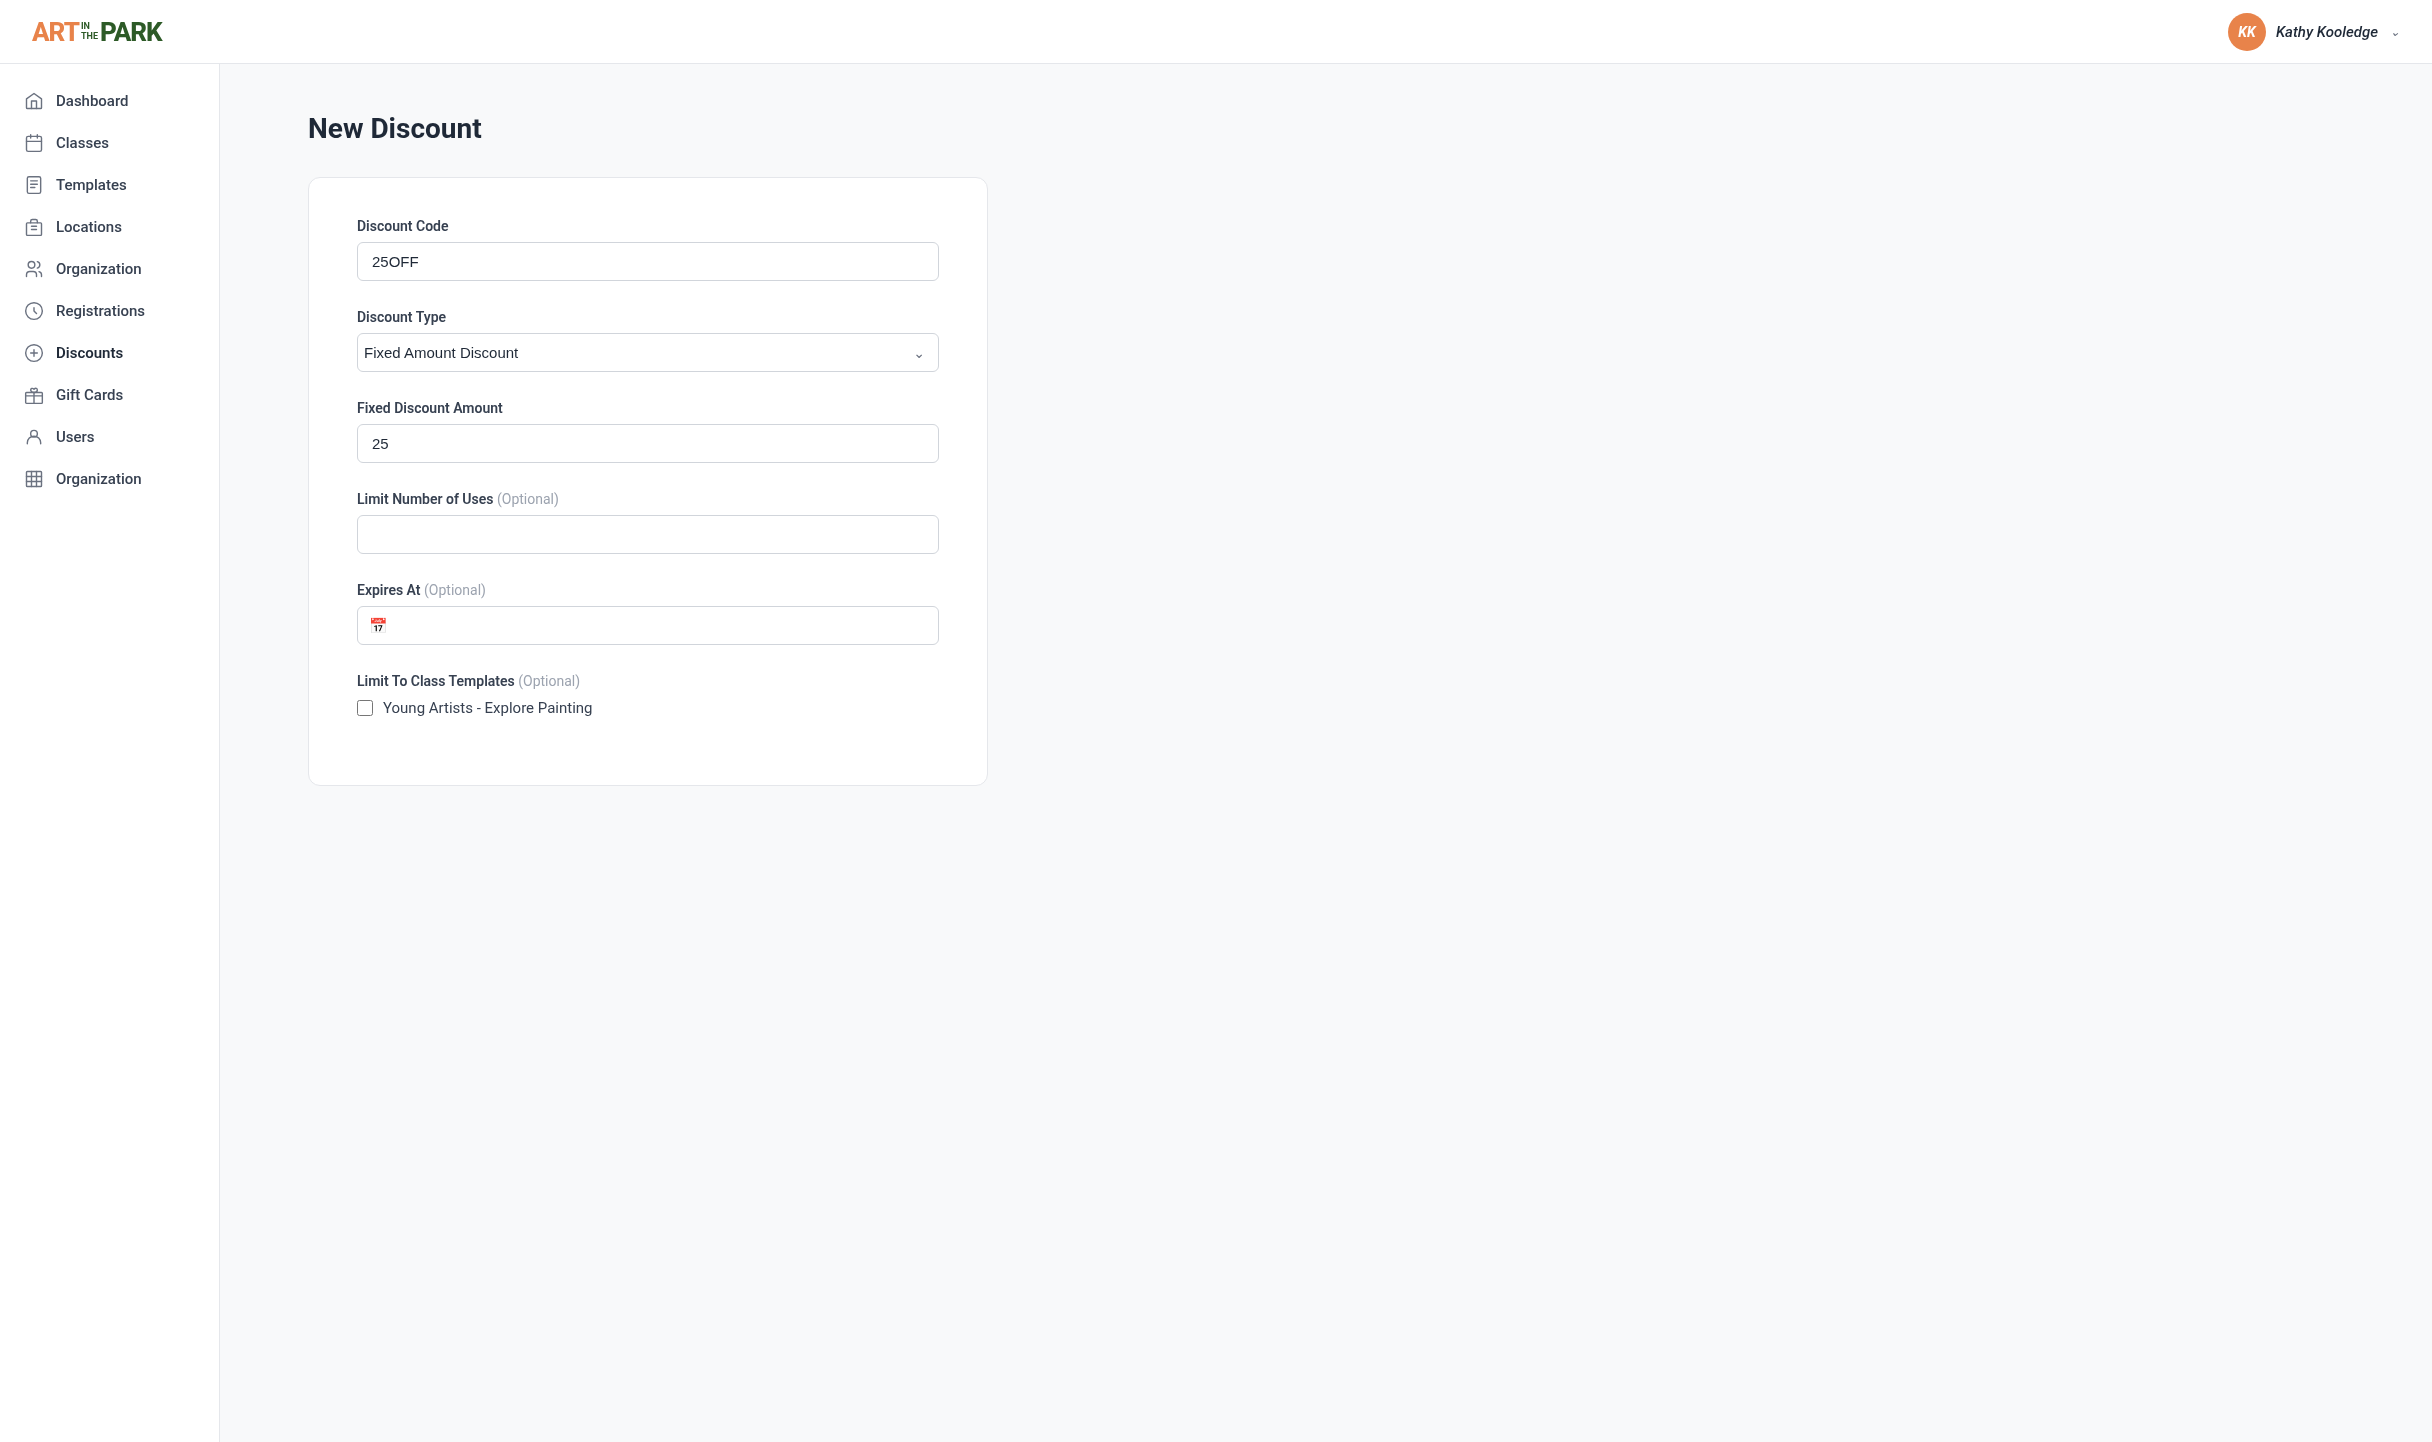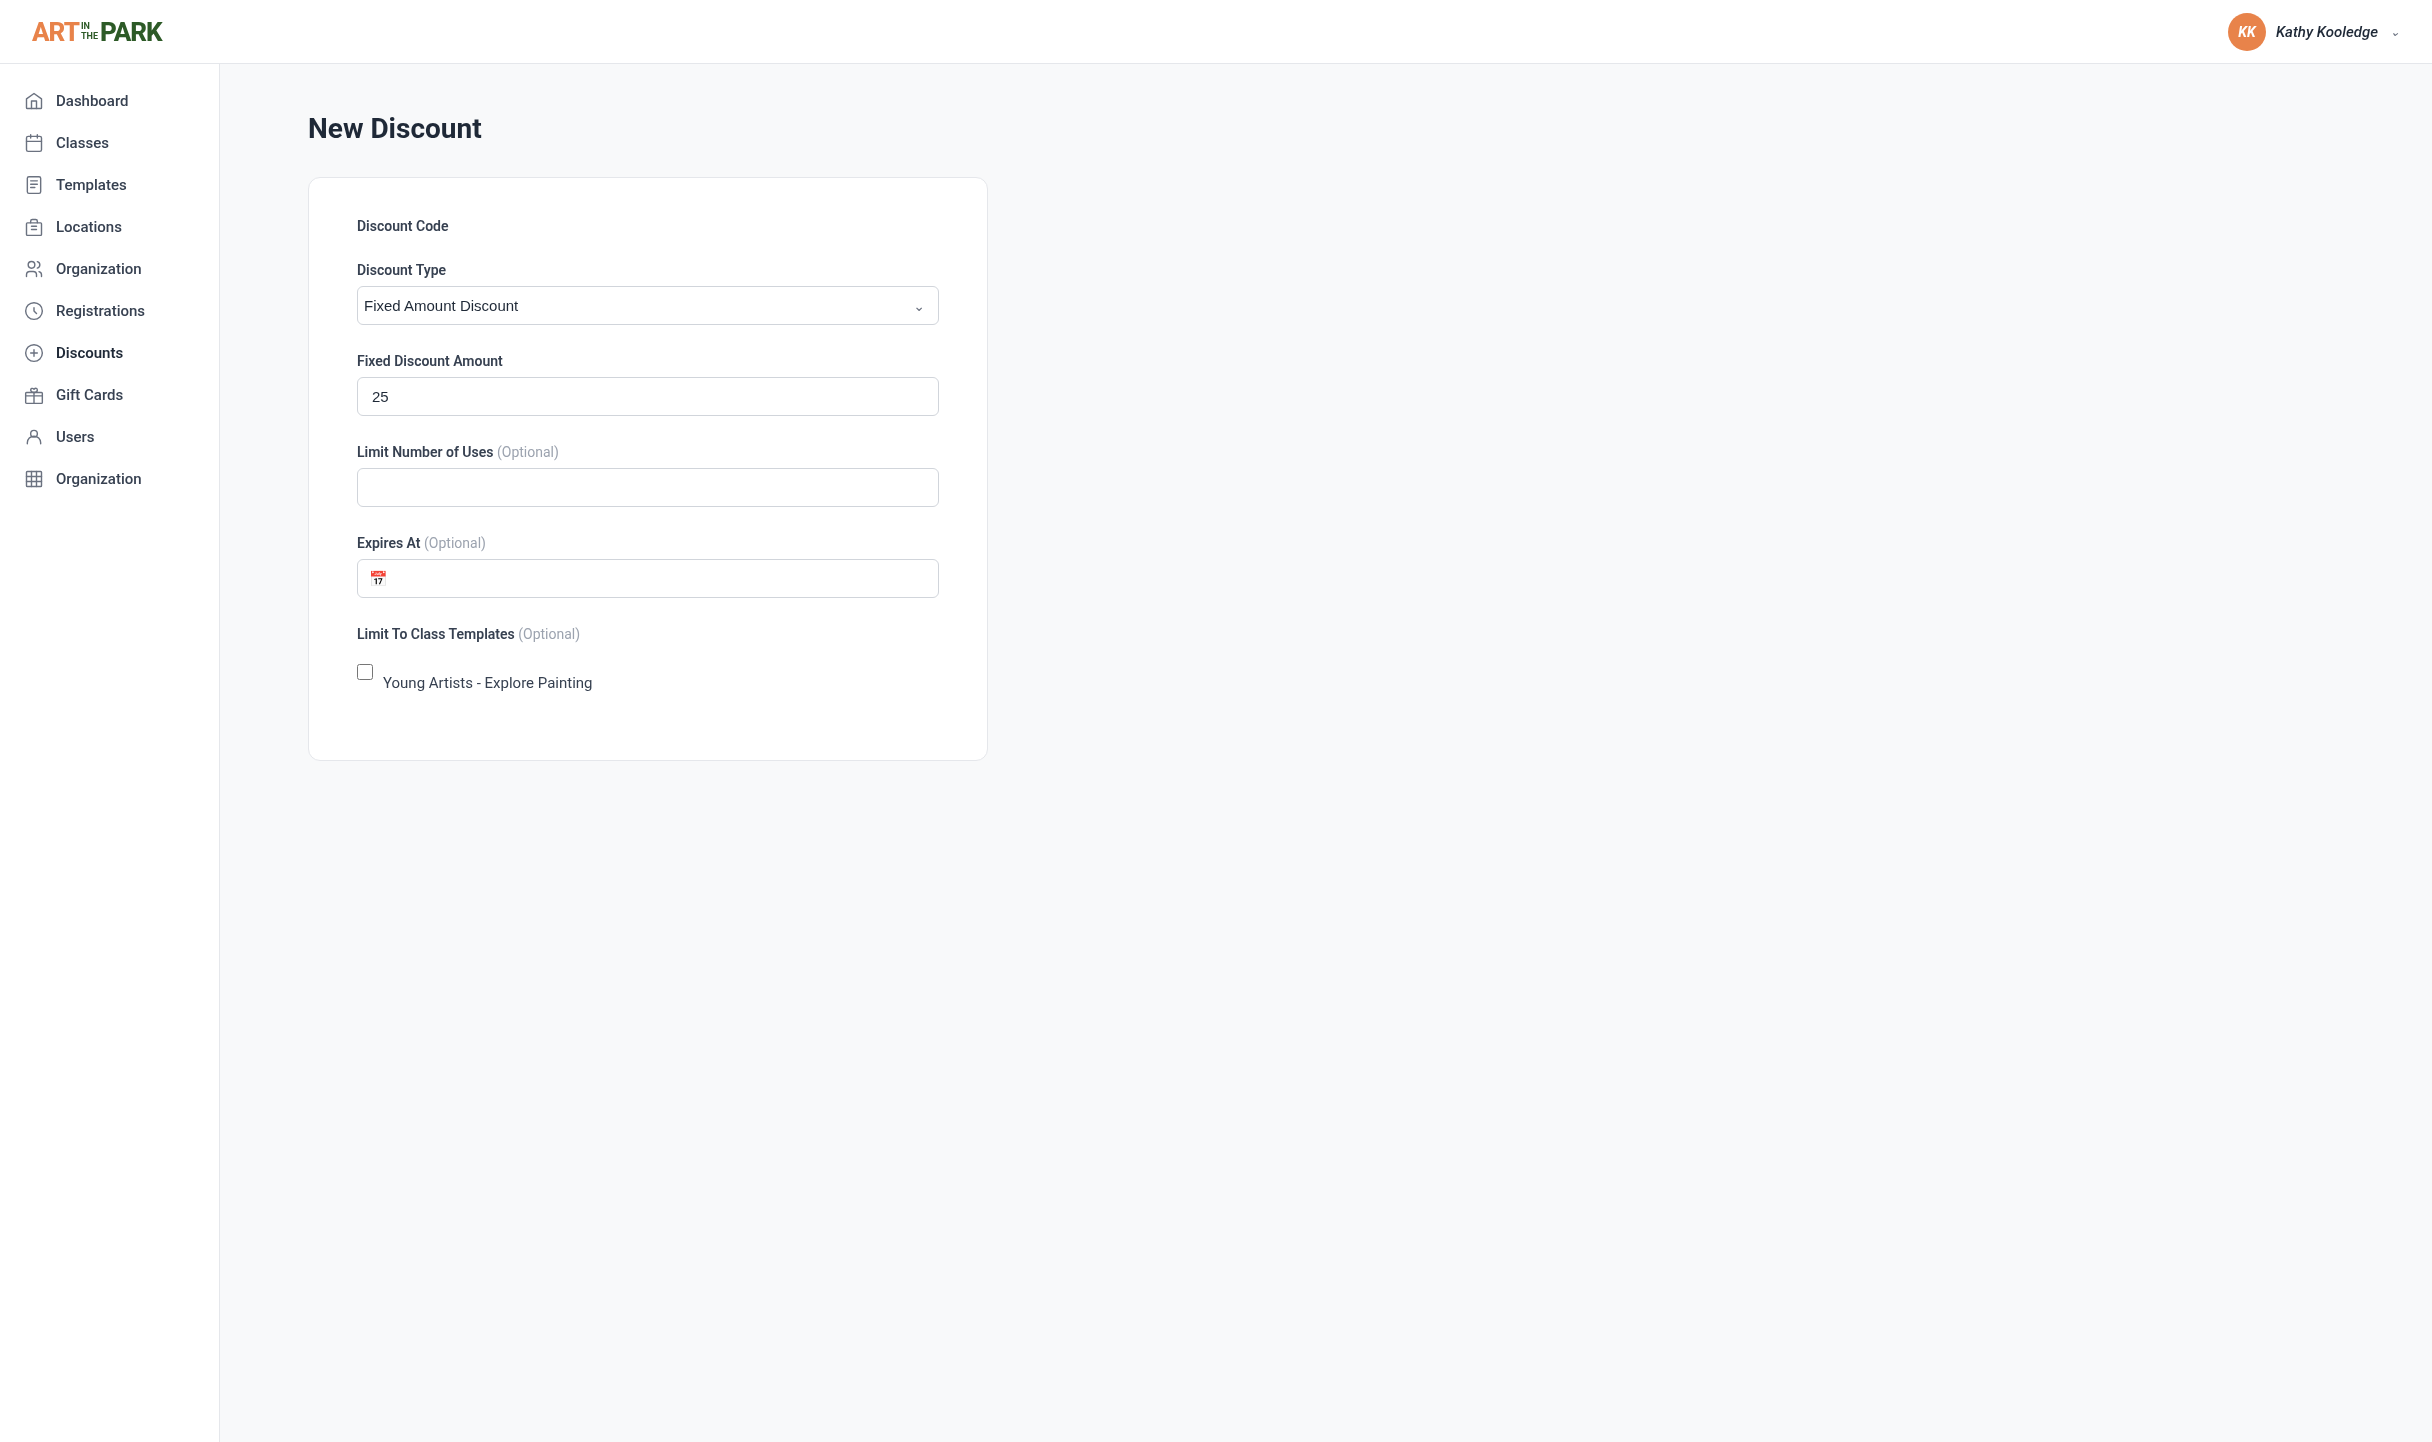--- a/index.html
+++ b/index.html
@@ -233,21 +233,20 @@
     .checkbox-item input[type="checkbox"] {
       width: 16px;
       height: 16px;
       border: 1px solid #d1d5db;
       border-radius: 3px;
       cursor: pointer;
     }
     .checkbox-label {
       font-size: 15px;
       color: #374151;
-      margin-top: 22px;
     }
   </style>
 </head>
 <body>
 
 <div class="header">
   <div class="logo">
     <span class="logo-art">ART</span>
     <span class="logo-in-the" style="font-size:9px;font-weight:700;color:#2d5a27;margin:0 2px;line-height:1.1">IN<br>THE</span>
     <span class="logo-park">PARK</span>
@@ -370,20 +369,21 @@
 
   </nav>
 
   <main class="main">
     <h1 class="page-title">New Discount</h1>
 
     <div class="form-card">
 
       <div class="form-group">
         <label class="form-label">Discount Code</label>
+        <input type="text" class="form-input" value="25OFF" style="">
       </div>
 
       <div class="form-group">
         <label class="form-label">Discount Type</label>
         <div class="form-select-wrapper">
           <select class="form-select">
             <option>Fixed Amount Discount</option>
             <option>Percentage Discount</option>
           </select>
           <span class="select-chevron">⌄</span>

